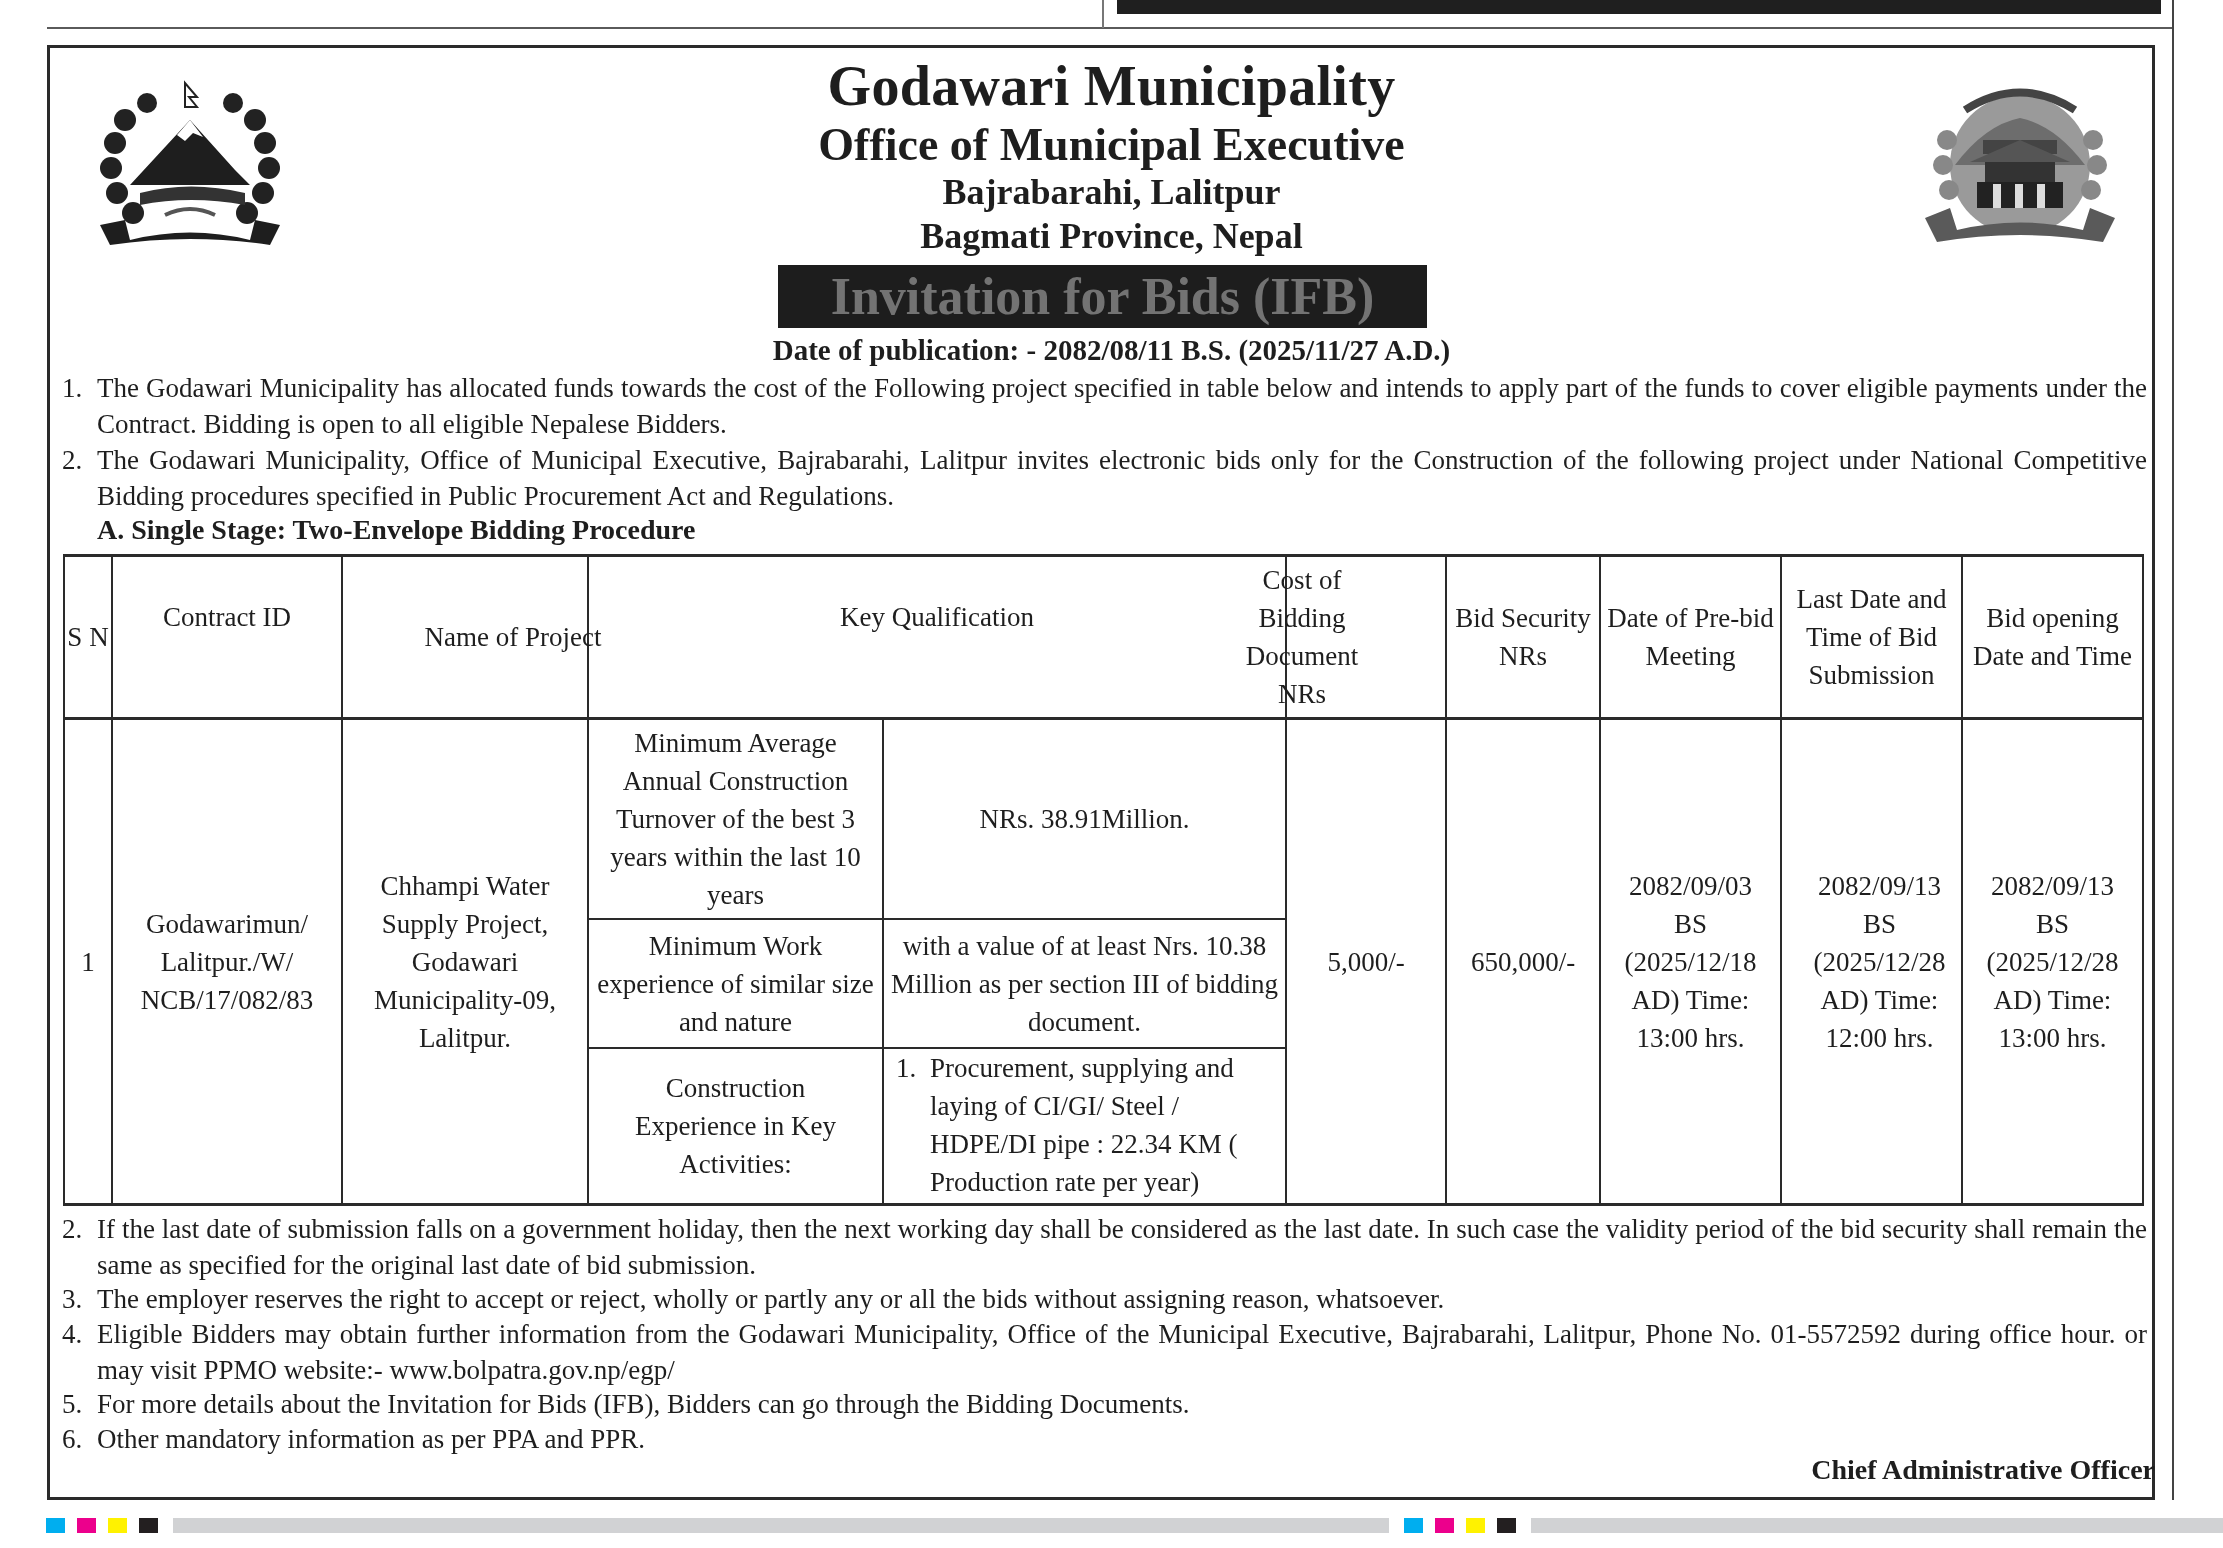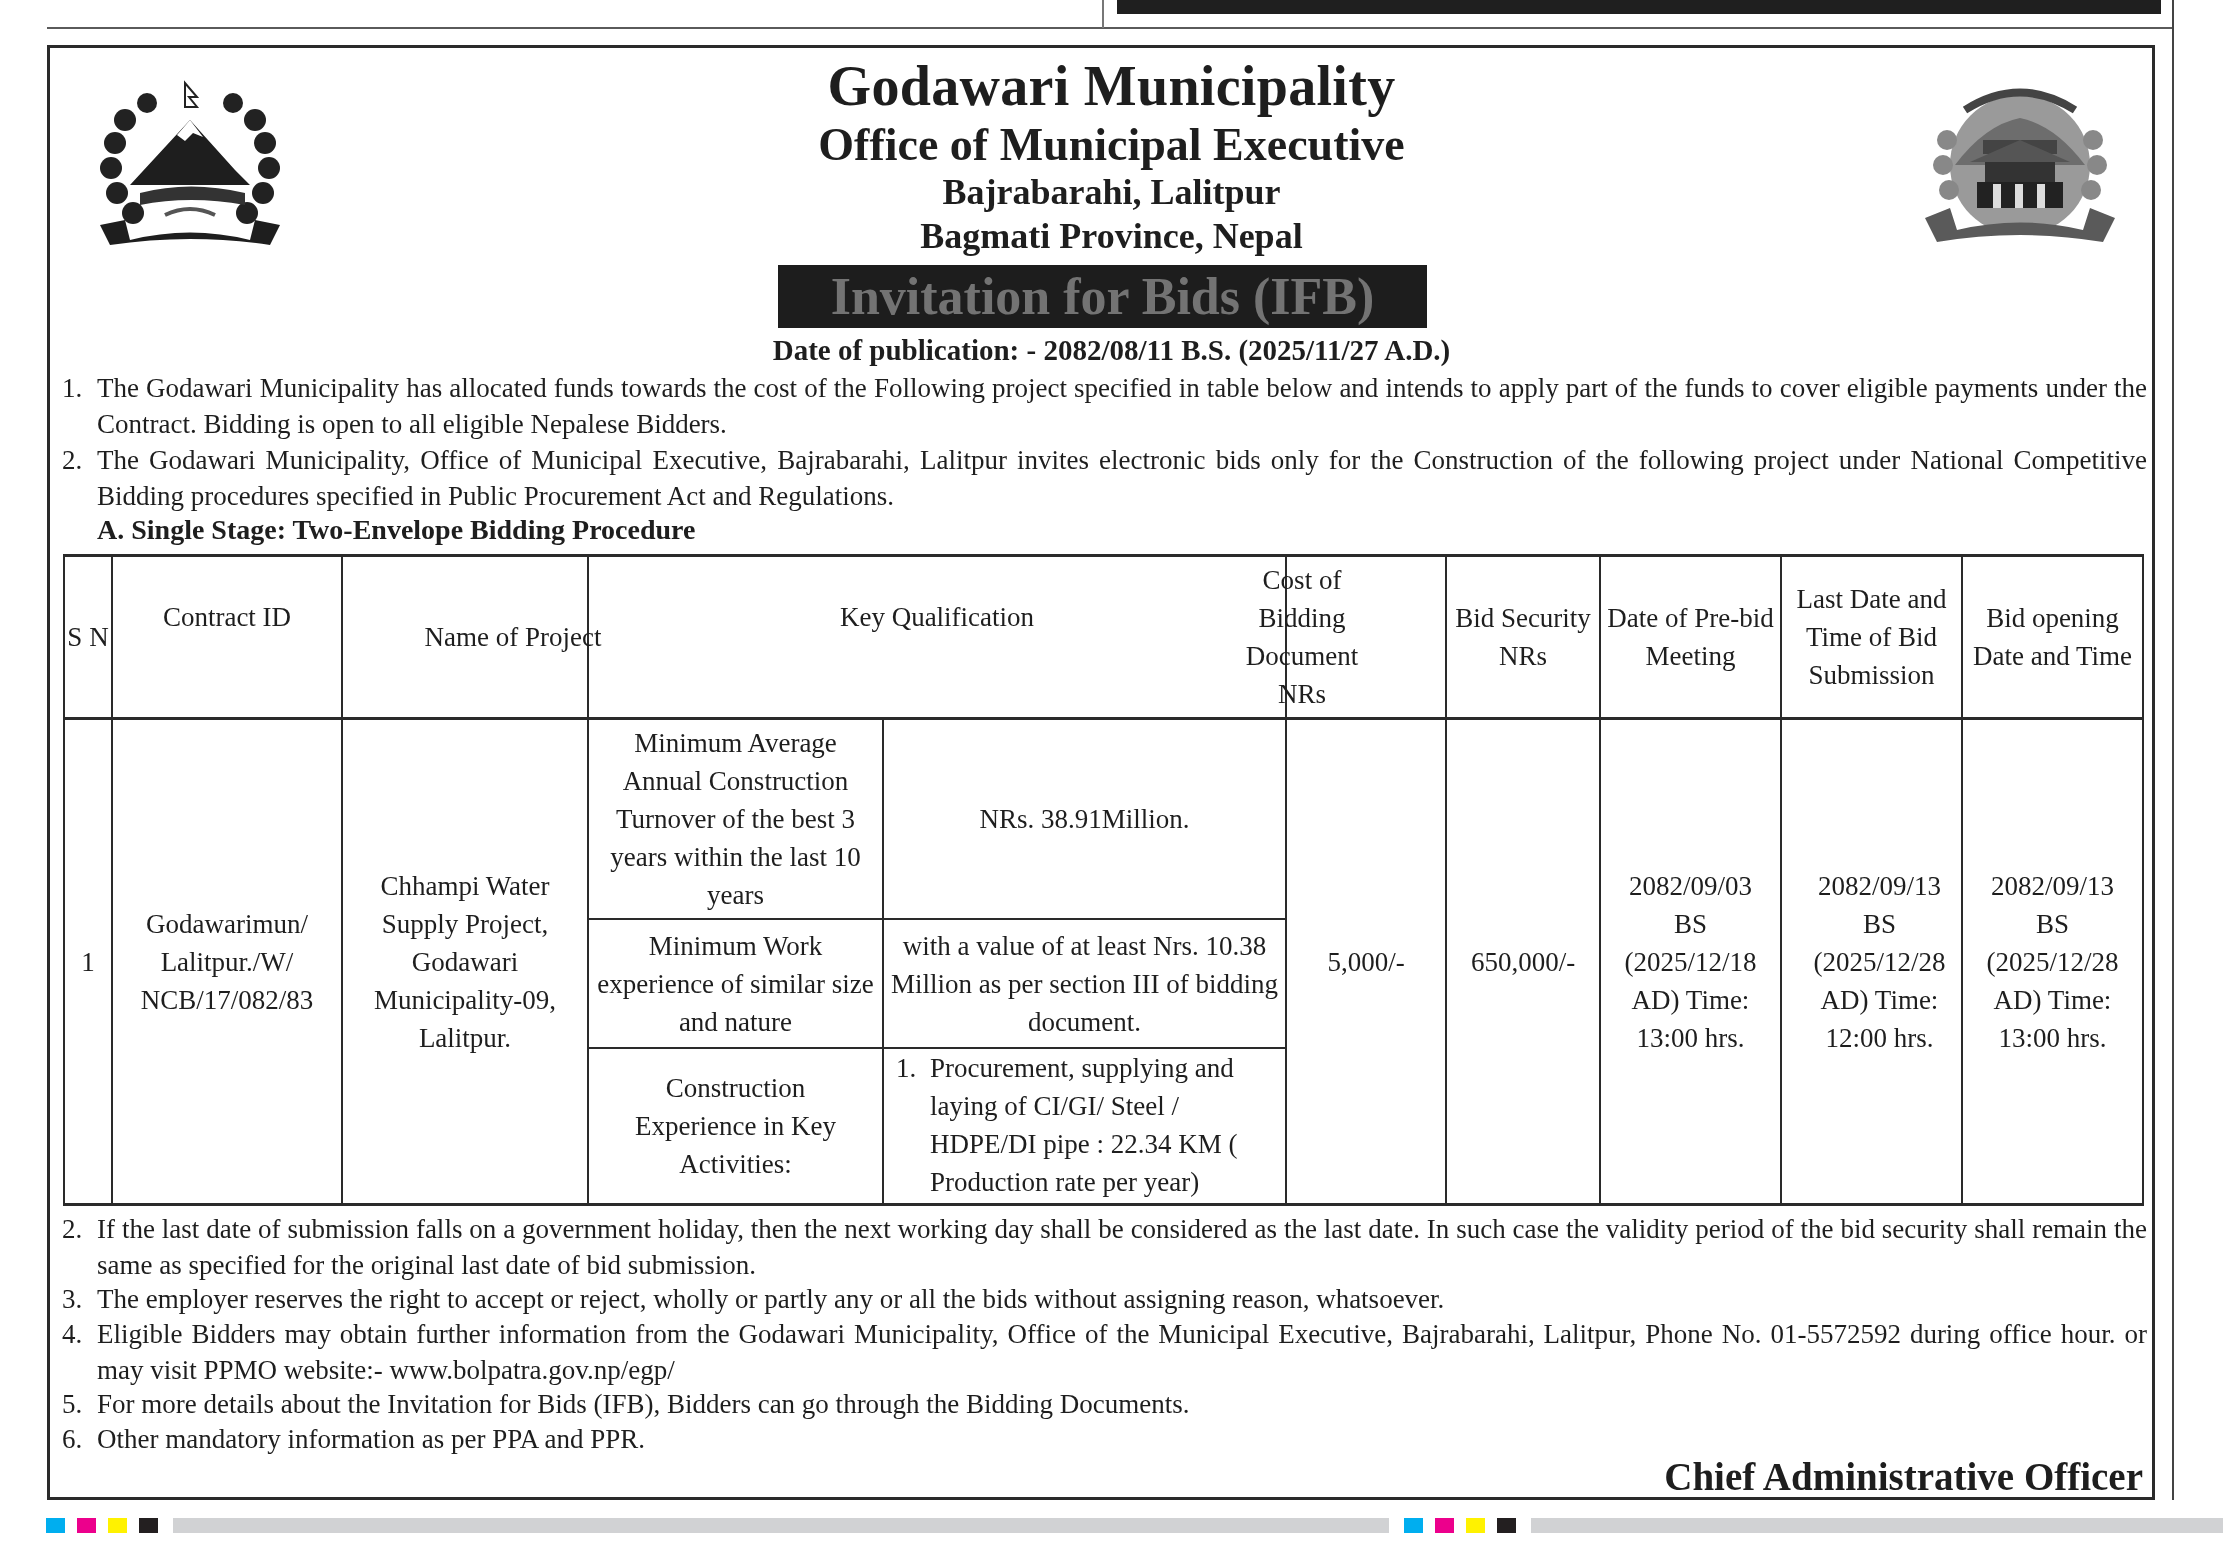--- a/index.html
+++ b/index.html
@@ -30,21 +30,21 @@
   .num { position:absolute; left:0; }
   .para-block { left:62px; width:2085px; }
   .para-block .txt { margin-left:35px; text-align:justify; }
   .section-heading { left:97px; top:514px; font-weight:bold; font-size:28px; }
   
   .tbl { position:absolute; left:63px; top:554px; width:2081px; height:652px; }
   .tbl .line { position:absolute; background:#2a2a2a; }
   .cell { position:absolute; display:flex; align-items:center; justify-content:center;
           text-align:center; font-size:27px; line-height:38px; box-sizing:border-box; padding:0 6px; }
   .cell.left { justify-content:flex-start; text-align:left; }
-  .signature { right:80px; top:1454px; font-weight:bold; font-size:39px; text-align:right; }
+  .signature { right:68px; top:1454px; font-weight:bold; font-size:28px; text-align:right; }
   
   .reg { top:1518px; width:19px; height:15px; }
   .gray-bar { top:1518px; height:15px; background:#d1d2d4; }
 </style>
 </head>
 <body>
 
 <div class="abs top-hline"></div>
 <div class="abs top-vline-left"></div>
 <div class="abs top-black-bar"></div>

